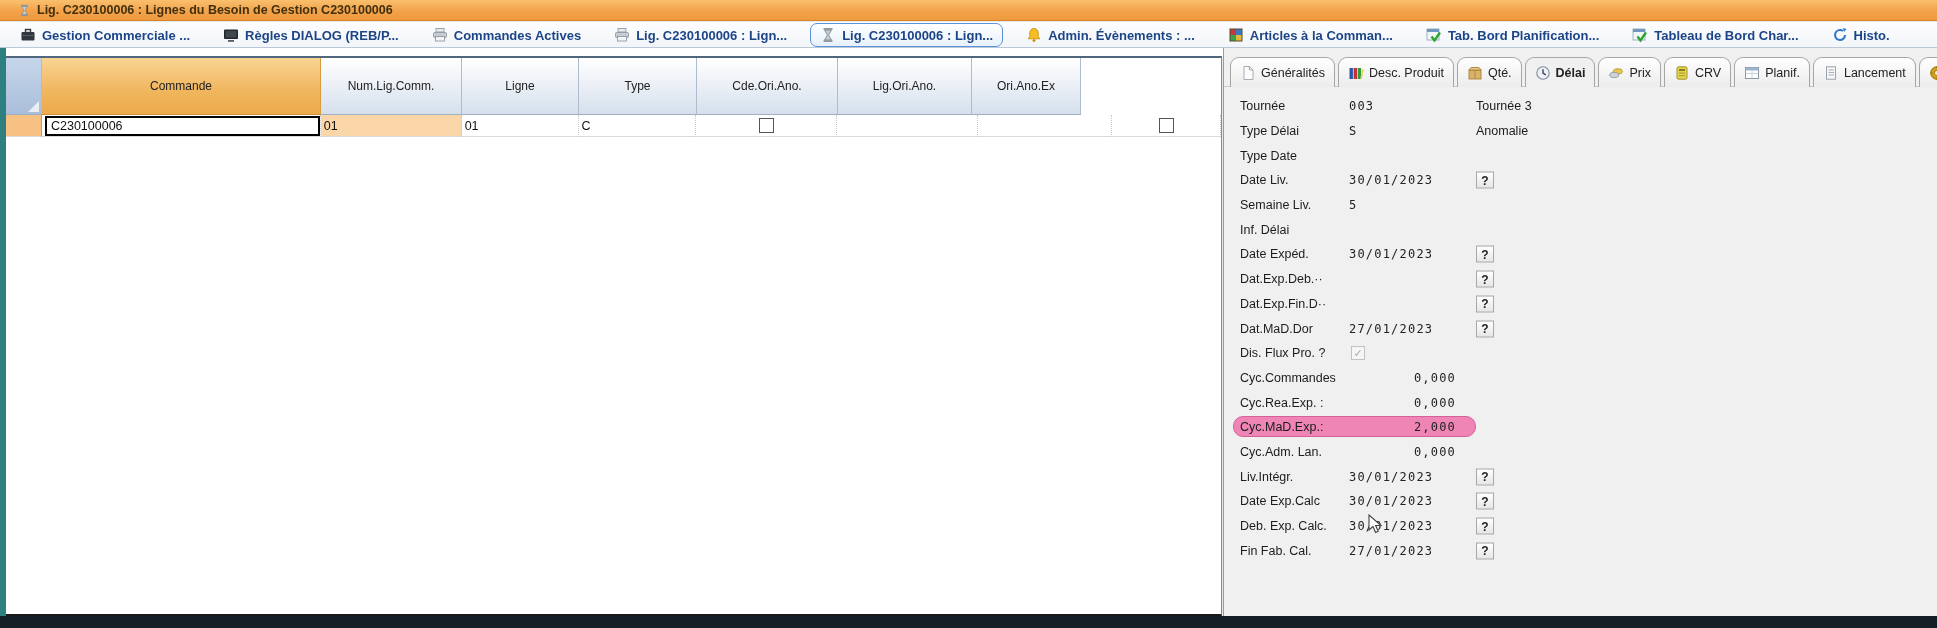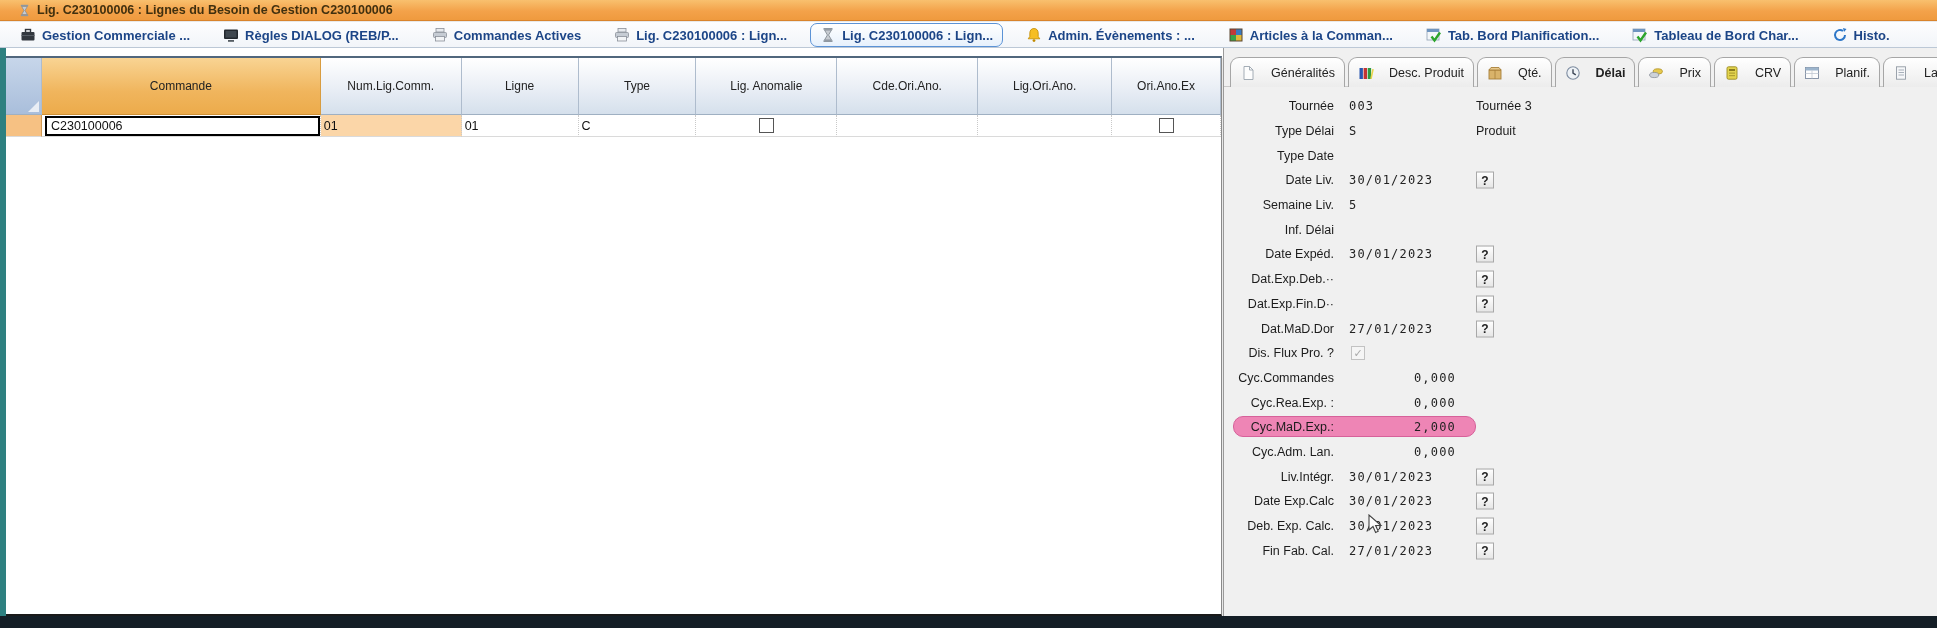--- a/index.html
+++ b/index.html
@@ -38,28 +38,28 @@
   .rcell.gutter{background:#f6c183;border-right:1px solid #cf9a55;}
   .rcell.peach{background:#fbd6a8;}
   .rcell.center{justify-content:center;padding-left:0;}
   .editbox{box-sizing:border-box;border:2px solid #000;background:#fff;height:20px;width:100%;
     display:flex;align-items:center;padding-left:4px;font-size:12.5px;}
   .cb{width:15px;height:15px;border:1.5px solid #555;background:#fff;box-sizing:border-box;}
   
   .panel{position:absolute;left:1223px;top:48px;width:714px;height:568px;background:#f0f0f0;
     border-left:1px solid #9a9a9a;box-sizing:border-box;}
   .ptabs{position:absolute;left:6px;top:7px;height:32px;display:flex;align-items:flex-end;gap:3px;}
-  .ptab{display:flex;align-items:center;gap:15px;height:29px;padding:0 9px;white-space:nowrap;
+  .ptab{display:flex;align-items:center;gap:5px;height:29px;padding:0 9px;white-space:nowrap;
     background:linear-gradient(#ffffff,#ececec);border:1px solid #a6a6a6;border-bottom:none;
     border-radius:9px 9px 0 0;font-size:12.5px;color:#222;}
   .ptab.sel{background:#f0f0f0;font-weight:bold;position:relative;z-index:3;}
   .ptabline{position:absolute;left:0;top:38px;width:714px;height:1px;background:#c9c9c9;}
   .pform{position:absolute;left:0;top:46px;width:714px;}
   .frow{position:relative;height:24.7px;}
-  .flabel{position:absolute;left:0;top:50%;transform:translateY(-50%);width:110px;text-align:right;
+  .flabel{position:absolute;left:16px;top:50%;transform:translateY(-50%);width:110px;text-align:left;
     font-size:12.5px;color:#1c1c1c;white-space:nowrap;z-index:2;}
   .fval{position:absolute;left:125px;top:50%;transform:translateY(-50%);
     font-family:"DejaVu Sans Mono",monospace;font-size:12px;letter-spacing:1.2px;color:#222;z-index:2;white-space:nowrap;}
   .fval.num{left:120px;width:112px;text-align:right;}
   .fdesc{position:absolute;left:252px;top:50%;transform:translateY(-50%);font-size:12.5px;color:#1c1c1c;z-index:2;}
   .fhelp{position:absolute;left:252px;top:50%;transform:translateY(-50%);width:18px;height:17px;
     border:1px solid #a8a8a8;background:linear-gradient(#fff,#e6e6e6);display:flex;align-items:center;
     justify-content:center;font-size:12px;font-weight:bold;color:#222;box-sizing:border-box;z-index:2;}
   .fcheck{position:absolute;left:127px;top:50%;transform:translateY(-50%);width:14px;height:14px;
     border:1px solid #c2c2c2;background:#f5f5f5;color:#a8a8a8;font-size:11px;line-height:12px;
@@ -192,21 +192,20 @@
 <div class="subheader"></div>
 <div class="tealstrip"></div>
 
 <div class="grid">
   <div class="ghead" id="grid-header">
       <div class="gcell gutter" style="width: 36px;"></div>
       <div class="gcell csel" style="width: 279px;">Commande</div>
       <div class="gcell" style="width: 141px;">Num.Lig.Comm.</div>
       <div class="gcell" style="width: 117px;">Ligne</div>
       <div class="gcell" style="width: 118px;">Type</div>
-      <div class="gcell" style="width: 141px;">Lig. Anomalie</div>
       <div class="gcell" style="width: 141px;">Cde.Ori.Ano.</div>
       <div class="gcell" style="width: 134px;">Lig.Ori.Ano.</div>
       <div class="gcell" style="width: 109px; text-align: center;">Ori.Ano.Ex</div>
     </div>
   <div class="grow" id="grid-row">
       <div class="rcell gutter" style="width: 36px;"></div>
       <div class="rcell" style="width: 279px;">
         <div class="editbox">C230100006</div>
       </div>
       <div class="rcell peach" style="width: 141px;">01</div>
@@ -324,21 +323,21 @@
     </div>
   <div class="pform" id="panel-form">
       <div class="frow">
         <span class="flabel">Tournée</span>
         <span class="fval">003</span>
         <span class="fdesc">Tournée 3</span>
       </div>
       <div class="frow">
         <span class="flabel">Type Délai</span>
         <span class="fval">S</span>
-        <span class="fdesc">Produit</span>
+        <span class="fdesc">Anomalie</span>
       </div>
       <div class="frow">
         <span class="flabel">Type Date</span>
         <span class="fval"></span>
       </div>
       <div class="frow">
         <span class="flabel">Date Liv.</span>
         <span class="fval">30/01/2023</span>
         <span class="fhelp">?</span>
       </div>

